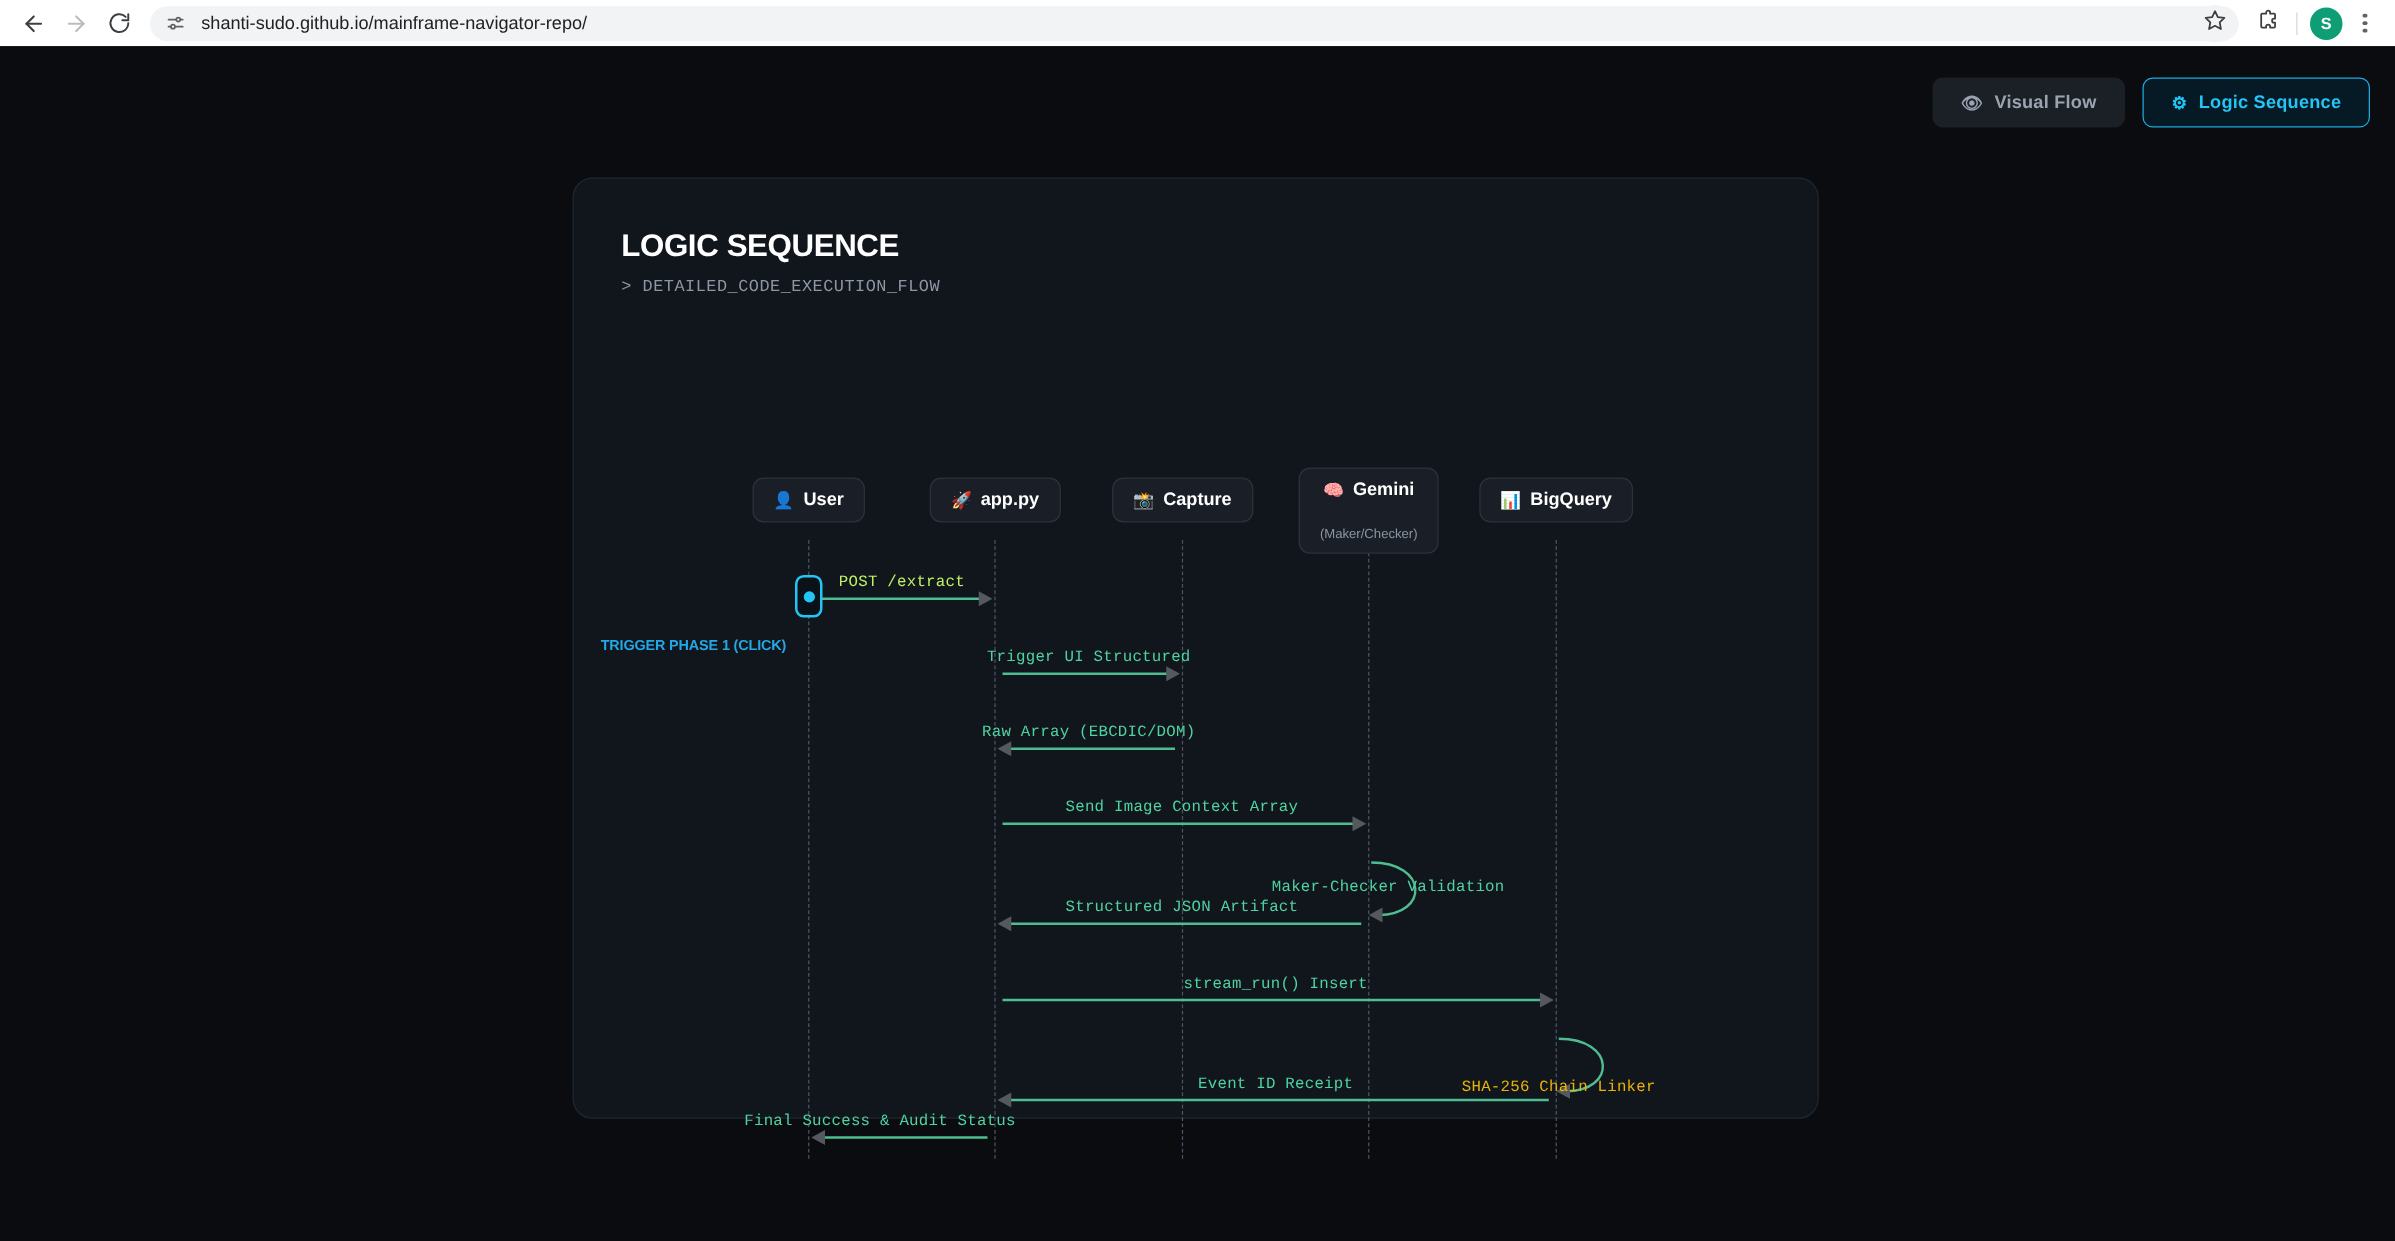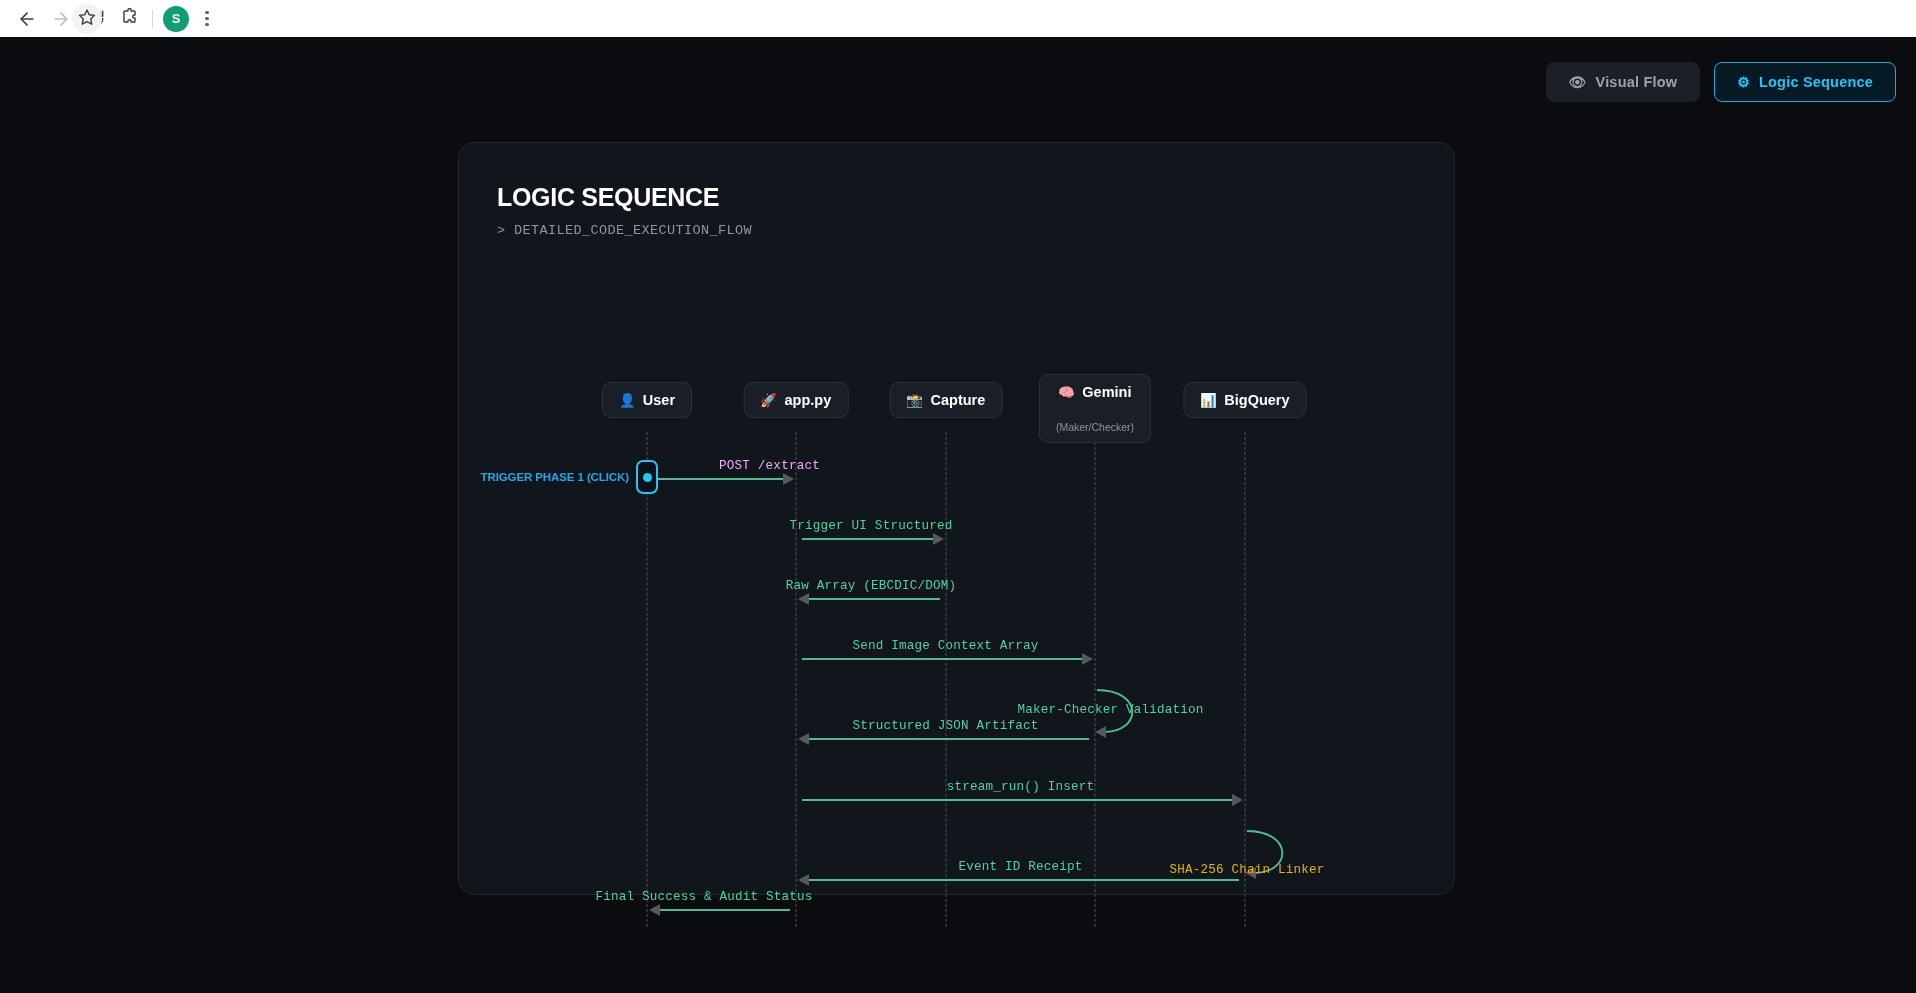--- a/index.html
+++ b/index.html
@@ -193,20 +193,21 @@
     background: #22c5f5;
   }
   .trigger-label {
     position: absolute;
     transform: translate(-100%, -50%);
     font-size: 11.5px; font-weight: 800;
     color: #22a8e8;
     font-family: "Liberation Sans", sans-serif;
     letter-spacing: -0.1px;
     white-space: nowrap;
+    margin-top: 40px;
   }
 </style>
 </head>
 <body>
 
 <div class="browser-bar">
   <div class="nav-btn">
     <span>
       <svg width="20" height="20" viewBox="0 0 24 24" fill="none" stroke="#3c4043" stroke-width="2" stroke-linecap="round" stroke-linejoin="round">
           <line x1="19" y1="12" x2="5" y2="12"></line>
@@ -224,20 +225,31 @@
   </div>
   <div class="nav-btn">
     <span>
       <svg width="19" height="19" viewBox="0 0 24 24" fill="none" stroke="#3c4043" stroke-width="2" stroke-linecap="round" stroke-linejoin="round">
           <path d="M21 12a9 9 0 1 1-2.64-6.36"></path>
           <polyline points="21 3 21 9 15 9"></polyline>
         </svg>
     </span>
   </div>
 
+  <div class="omnibox">
+    <span class="site-ico">
+      <svg width="17" height="17" viewBox="0 0 24 24" fill="none" stroke="#5f6368" stroke-width="2" stroke-linecap="round">
+          <line x1="4" y1="8" x2="20" y2="8"></line>
+          <line x1="4" y1="16" x2="20" y2="16"></line>
+          <circle cx="15" cy="8" r="2.2" fill="#fff"></circle>
+          <circle cx="9" cy="16" r="2.2" fill="#fff"></circle>
+        </svg>
+    </span>
+    <span class="url">shanti-sudo.github.io/mainframe-navigator-repo/</span>
+  </div>
 
   <div class="omni-right">
     <div class="star-wrap">
       <span>
         <svg width="18" height="18" viewBox="0 0 24 24" fill="none" stroke="#3c4043" stroke-width="1.9" stroke-linejoin="round">
             <polygon points="12 2.6 15 9 22 9.8 17 14.6 18.3 21.6 12 18.2 5.7 21.6 7 14.6 2 9.8 9 9"></polygon>
           </svg>
       </span>
     </div>
     <div class="chrome-ico">
@@ -307,21 +319,21 @@
       </div>
       <div class="lifeline" style="left: 1245px; top: 395px; height: 495px; border-left-color: rgb(76, 85, 96);"></div>
       <div class="actor" style="left: 1245px; top: 345px;">
         <div class="aname">
           <span class="emo">📊</span>
           <span>BigQuery</span>
         </div>
       </div>
       <div class="msg-line" style="left: 653px; top: 441px; width: 137px; background: rgb(79, 189, 144);"></div>
       <div class="arrow-head right" style="top: 436px; left: 783px;"></div>
-      <div class="msg-label" style="left: 721.5px; top: 422px; color: #f0abfc; margin-left: 48px;">POST /extract</div>
+      <div class="msg-label" style="left: 721.5px; top: 422px; color: #bef264;">POST /extract</div>
       <div class="msg-line" style="left: 802px; top: 501px; width: 138px; background: rgb(79, 189, 144);"></div>
       <div class="arrow-head right" style="top: 496px; left: 933px;"></div>
       <div class="msg-label" style="left: 871px; top: 482px; color: rgb(79, 211, 160);">Trigger UI Structured</div>
       <div class="msg-line" style="left: 802px; top: 561px; width: 138px; background: rgb(79, 189, 144);"></div>
       <div class="arrow-head left" style="top: 556px; left: 798px;"></div>
       <div class="msg-label" style="left: 871px; top: 542px; color: rgb(79, 211, 160);">Raw Array (EBCDIC/DOM)</div>
       <div class="msg-line" style="left: 802px; top: 621px; width: 287px; background: rgb(79, 189, 144);"></div>
       <div class="arrow-head right" style="top: 616px; left: 1082px;"></div>
       <div class="msg-label" style="left: 945.5px; top: 602px; color: rgb(79, 211, 160); text-align: right;">Send Image Context Array</div>
       <svg class="self-arc" width="54" height="56" style="left: 1095px; top: 646px;">

